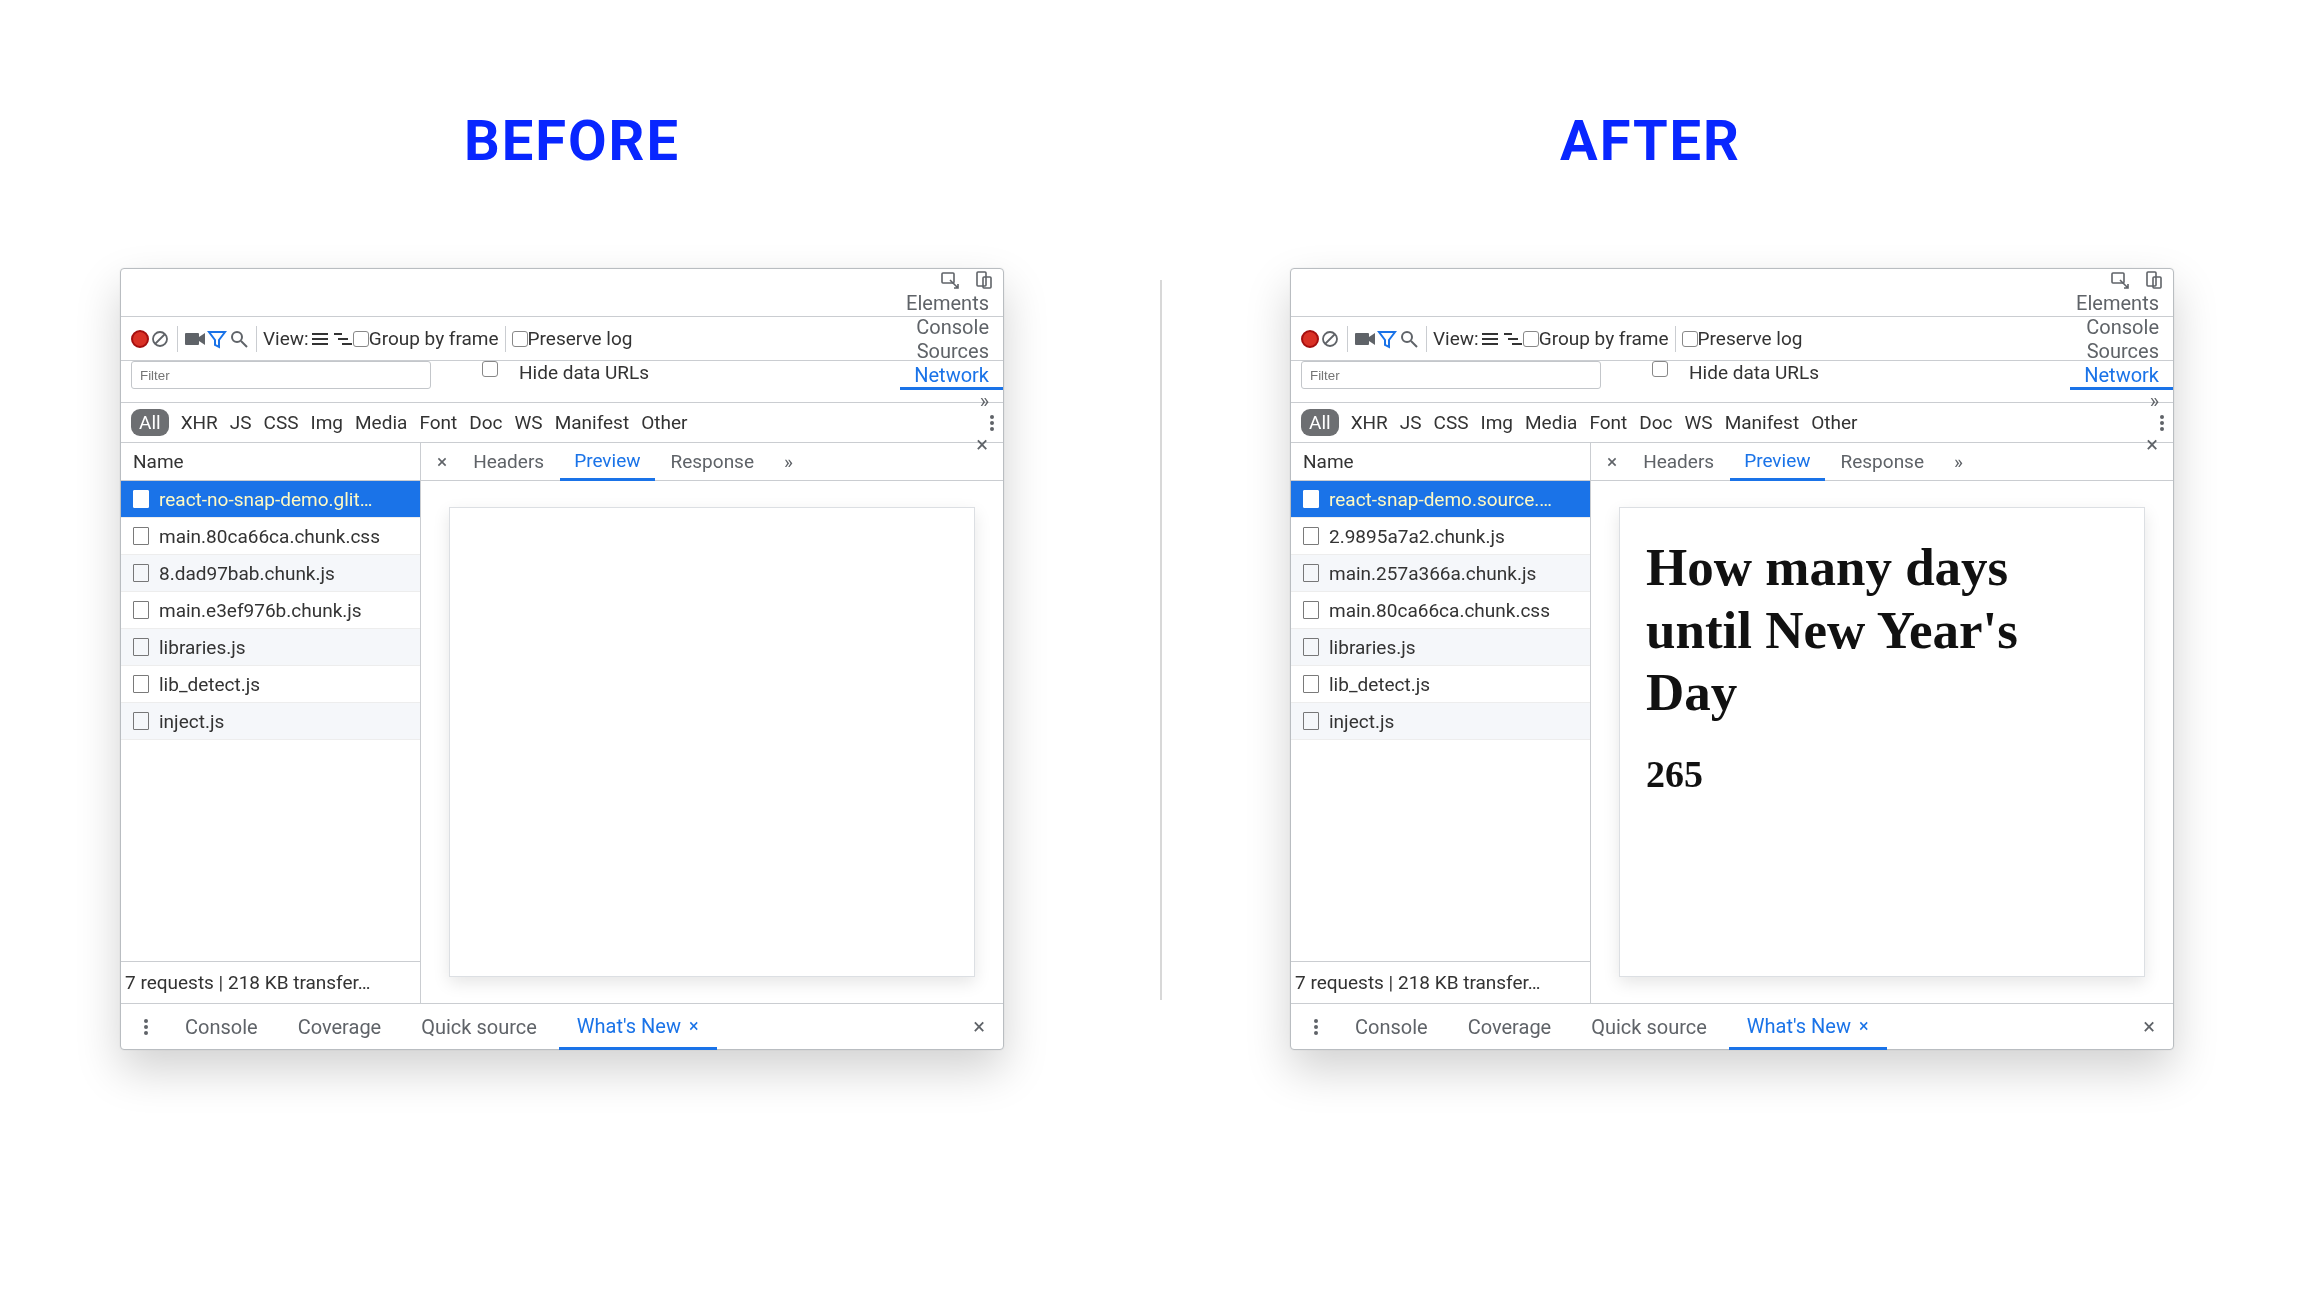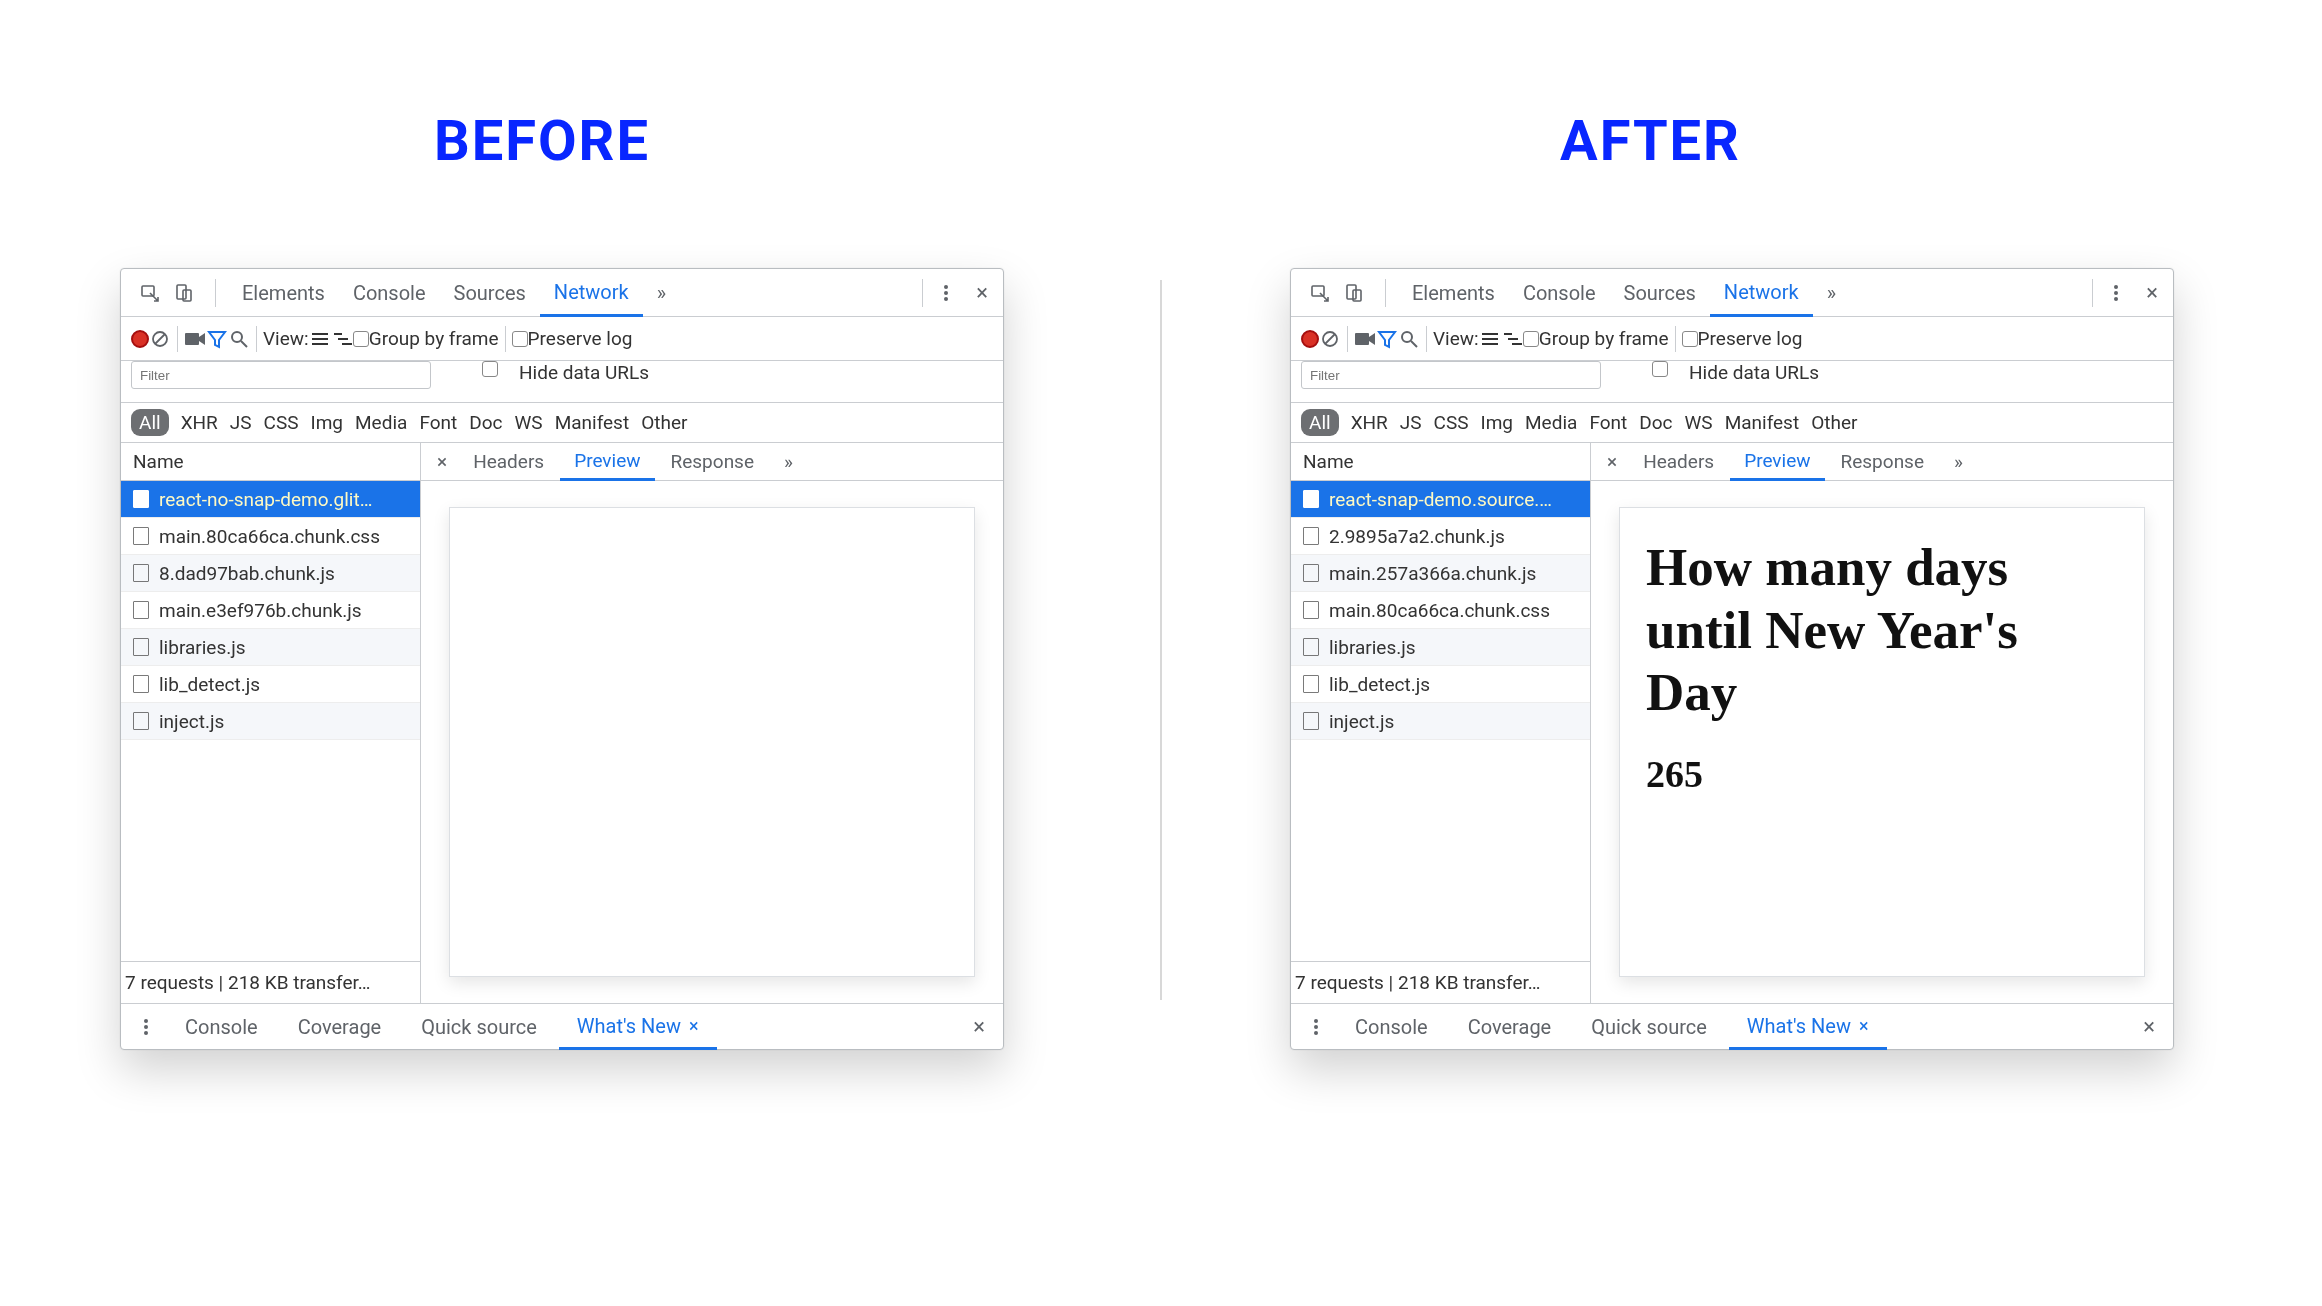--- a/index.html
+++ b/index.html
@@ -27,21 +27,21 @@
     height: 1306px;
   }
   .heading {
     position: absolute;
     top: 108px;
     font-size: 56px;
     font-weight: 700;
     letter-spacing: 2px;
     color: var(--heading-blue);
   }
-  .heading.left  { left: 434px; }
+  .heading.left  { left: 464px; }
   .heading.right { left: 1560px; }
   .divider {
     position: absolute;
     left: 1160px;
     top: 280px;
     width: 2px;
     height: 720px;
     background: #d8d8d8;
   }
   .window {
@@ -52,25 +52,26 @@
     border: 1px solid #b9bdc1;
     border-radius: 4px;
     box-shadow: 0 20px 45px rgba(0,0,0,.18), 0 0 0 1px rgba(0,0,0,.02);
   }
   .window.left  { left: 120px; }
   .window.right { left: 1290px; }
 
   
   .tabstrip {
     display: flex;
-    align-items: center;
+    align-items: flex-end;
     height: 48px;
     border-bottom: 1px solid var(--border-grey);
     font-size: 20px;
     color: #5f6368;
+    flex-direction: column;
   }
   .tabstrip .iconbox {
     padding: 0 8px;
     display: flex;
     align-items: center;
     gap: 12px;
     margin-left: 10px;
   }
   .tabstrip .sep { width:1px; height:28px; background: var(--border-grey); margin:0 12px; }
   .tabstrip .tab { padding: 0 14px; height:100%; display:flex; align-items:center; cursor:default; }

